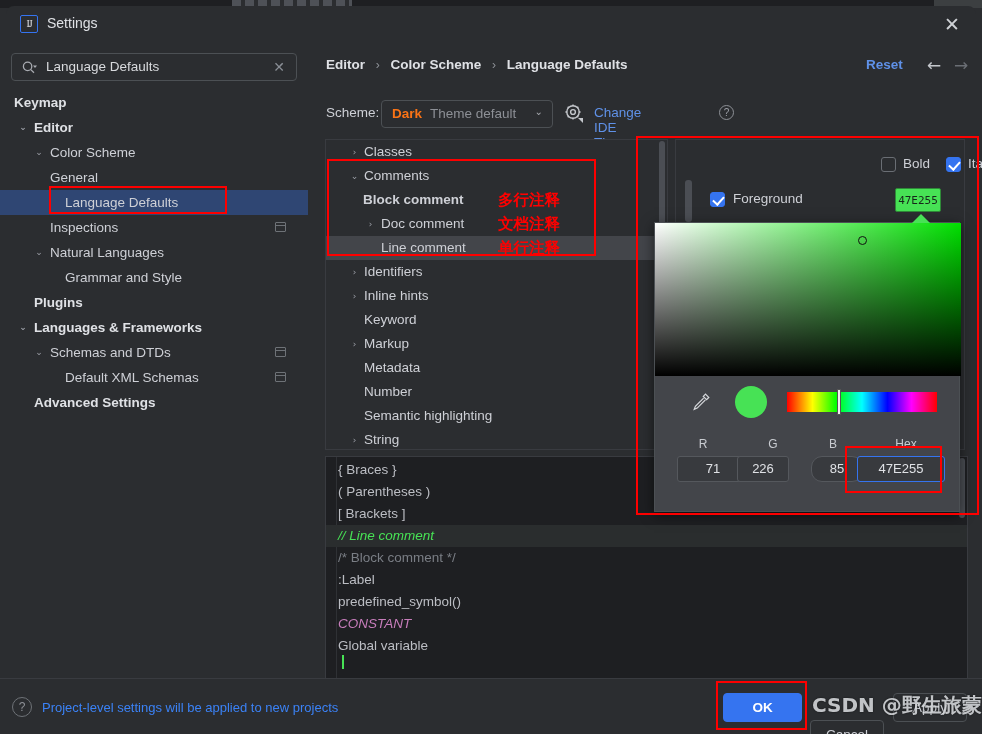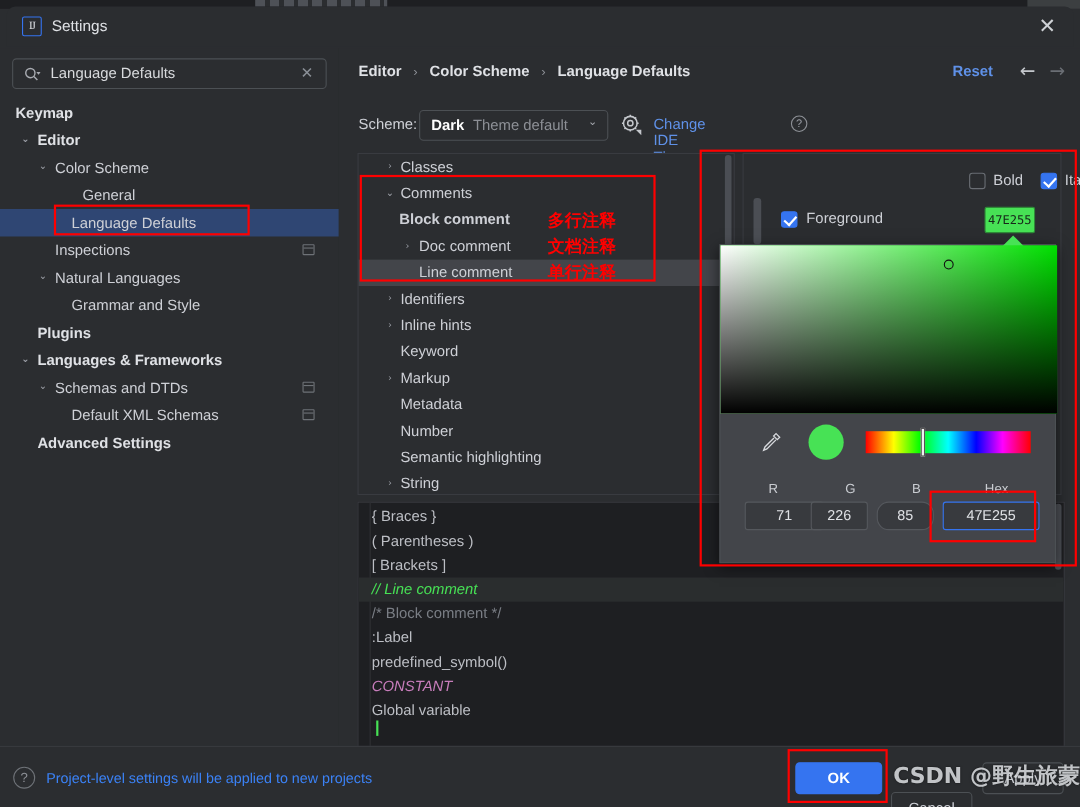--- a/index.html
+++ b/index.html
@@ -114,21 +114,21 @@
   .scheme-row { position: absolute; left: 18px; top: 56px; height: 28px; }
   .scheme-label {
     position: absolute; left: 0; top: 5px; font-size: 13.5px; color: #ced0d6;
   }
   .scheme-combo {
     position: absolute; left: 55px; top: 0; width: 172px; height: 28px;
     background: #2b2d30; border: 1px solid #4c5054; border-radius: 4px;
   }
   .scheme-combo .sname {
     position: absolute; left: 10px; top: 5px; font-size: 13.5px;
-    font-weight: bold; color: #ffffff;
+    font-weight: bold; color: #f97316;
   }
   .scheme-combo .sdesc {
     position: absolute; left: 48px; top: 5px; font-size: 13.5px; color: #8d9096;
   }
   .scheme-combo .chev {
     position: absolute; right: 9px; top: 5px; font-size: 10px; color: #a6a9af;
     font-family: "DejaVu Sans", sans-serif;
   }
   .gear-icon { position: absolute; left: 238px; top: 3px; width: 20px; height: 20px; }
   .change-theme {
@@ -340,21 +340,21 @@
         </div>
         <div class="tnode bold">
           <span class="chev" style="left: 16px;">⌄</span>
           <span class="lbl" style="left: 34px;">Editor</span>
         </div>
         <div class="tnode">
           <span class="chev" style="left: 32px;">⌄</span>
           <span class="lbl" style="left: 50px;">Color Scheme</span>
         </div>
         <div class="tnode">
-          <span class="lbl" style="left: 75px;">General</span>
+          <span class="lbl" style="left: 50px;">General</span>
         </div>
         <div class="tnode selected">
           <span class="lbl" style="left: 65px;">Language Defaults</span>
         </div>
         <div class="tnode">
           <span class="lbl" style="left: 50px;">Inspections</span>
           <span class="pmark"></span>
         </div>
         <div class="tnode">
           <span class="chev" style="left: 32px;">⌄</span>
@@ -534,21 +534,21 @@
       <div class="hue-bar"></div>
       <div class="hue-knob"></div>
 
       <span class="ch-label" style="left:20px; width:56px;">R</span>
       <span class="ch-label" style="left:90px; width:56px;">G</span>
       <span class="ch-label" style="left:150px; width:56px;">B</span>
       <span class="ch-label" style="left:206px; width:90px;">Hex</span>
 
       <span class="ch-input" style="left:22px; width:72px;">71</span>
       <span class="ch-input" style="left:82px; width:52px;">226</span>
-      <span class="ch-input" style="left:142px; width:52px;border-radius:11px;">85</span>
+      <span class="ch-input" style="left:156px; width:52px;border-radius:11px;">85</span>
       <span class="ch-input focus" style="left:202px; width:88px;">47E255</span>
     </div>
   </div>
 
   <div class="bottombar">
     <span class="qmark">?</span>
     <span class="hint-text">Project-level settings will be applied to new projects</span>
     <span class="btn btn-ok">OK</span>
     <span class="btn btn-outline btn-cancel">Cancel</span>
     <span class="btn btn-outline btn-apply">Apply</span>

